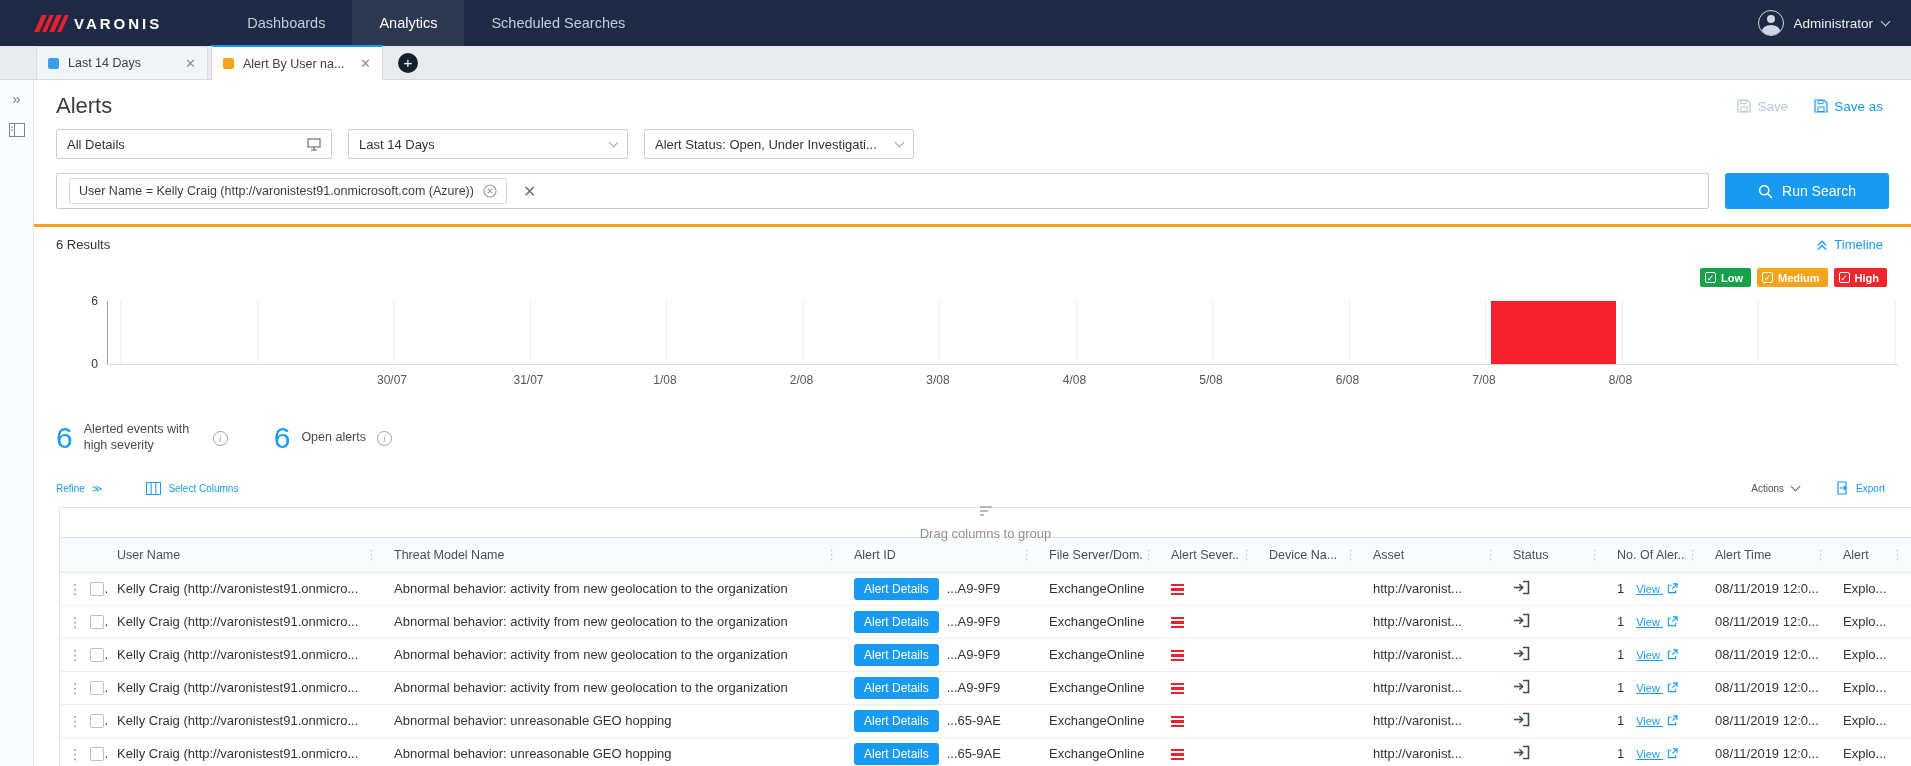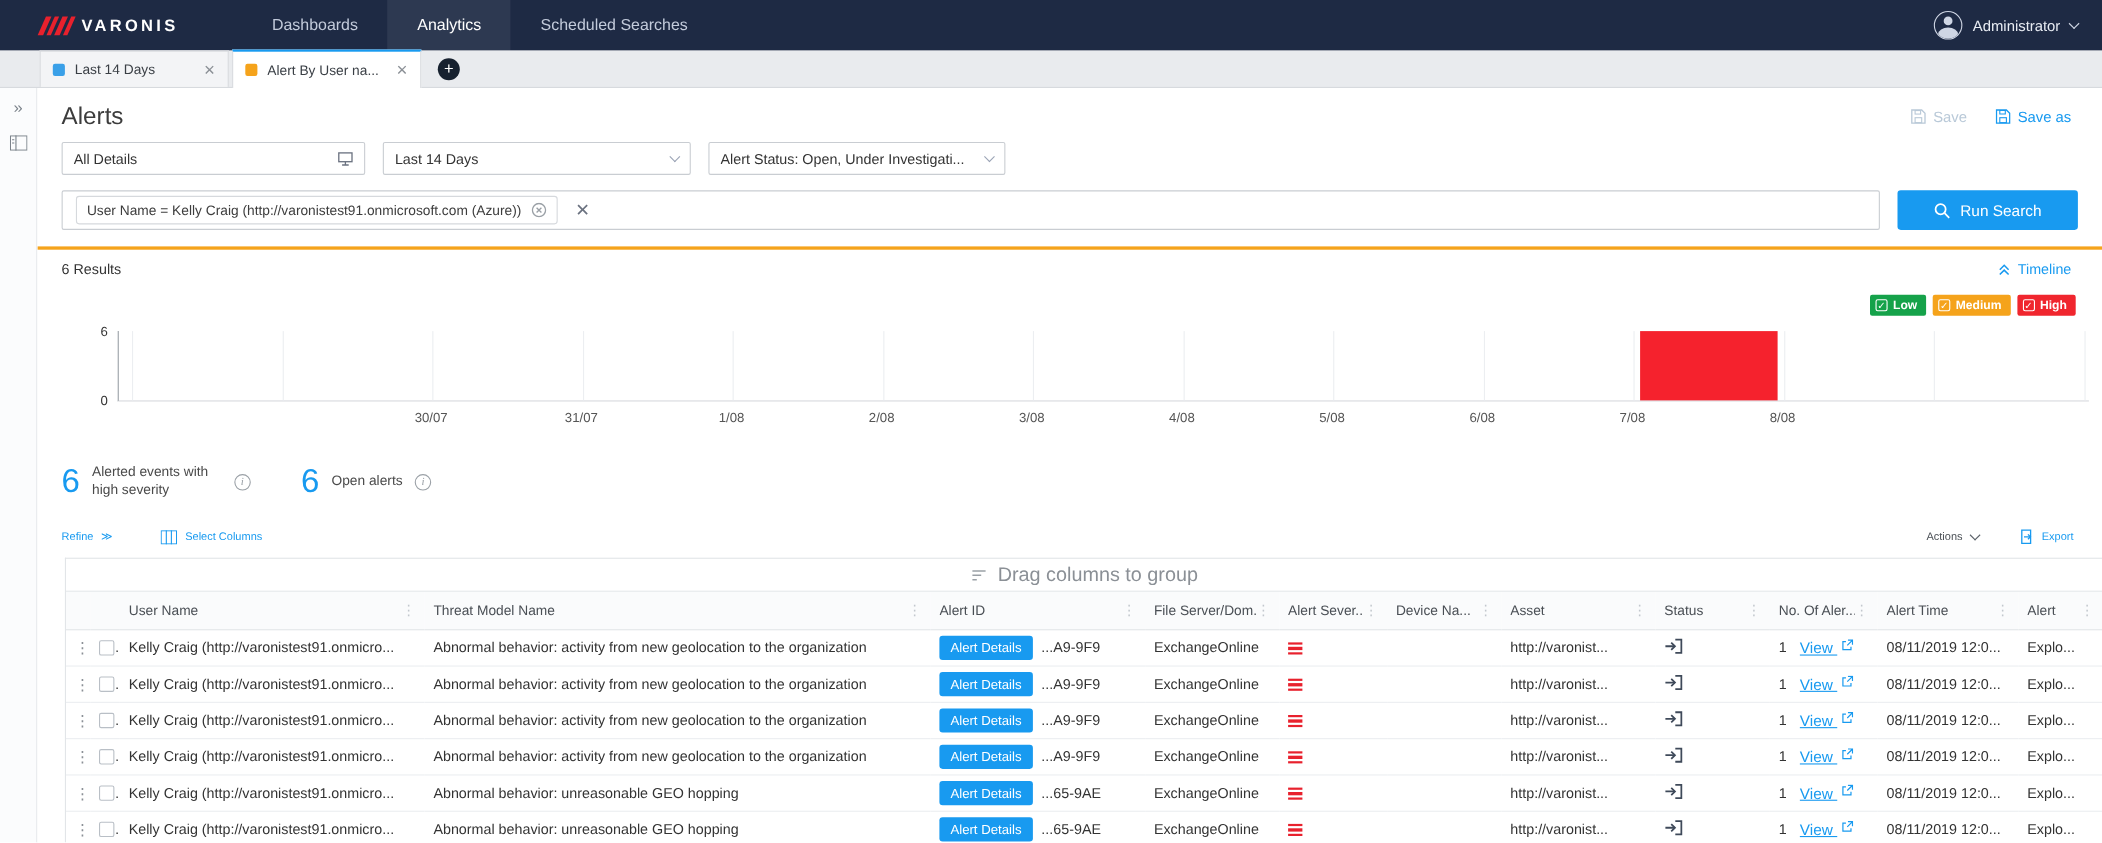--- a/index.html
+++ b/index.html
@@ -92,38 +92,38 @@
 
   
   .toolbar-row { display:flex; align-items:center; padding:26px 26px 8px 22px; font-size:10px; }
   .tb-link { color:#189af0; display:flex; align-items:center; gap:7px; cursor:pointer; }
   .tb-gap { width:44px; }
   .tb-right { margin-left:auto; display:flex; align-items:center; gap:36px; }
   .actions-dd { color:#4a4f55; display:flex; align-items:center; gap:8px; cursor:pointer; }
 
   
   .table-wrap { margin-left:25px; margin-top:4px; border-top:1px solid #e2e5e8; border-left:1px solid #e2e5e8; }
-  .group-bar { height:30px; display:flex; align-items:center; justify-content:center; gap:9px; color:#8b9096; font-size:18px; border-bottom:1px solid #e2e5e8; }
+  .group-bar { height:30px; display:flex; align-items:center; justify-content:center; gap:9px; color:#8b9096; font-size:13px; border-bottom:1px solid #e2e5e8;flex-direction:column; }
   table.grid { width:1852px; border-collapse:collapse; table-layout:fixed; }
   table.grid th { height:34px; background:#fafbfc; border-bottom:1px solid #e2e5e8; font-weight:400; font-size:12.5px; color:#4a4f55; padding:0 8px; text-align:left; }
   .th-inner { display:flex; align-items:center; }
   .th-label { flex:1; white-space:nowrap; overflow:hidden; }
   .kebab { color:#c2c7cd; font-size:13px; cursor:pointer; }
   table.grid td { height:33px; border-bottom:1px solid #eceef1; font-size:13px; color:#333; padding:0 8px;
     white-space:nowrap; overflow:hidden; text-overflow:ellipsis; vertical-align:middle; }
   td.c-menu, td.c-check { padding:0; text-align:center; }
   td.c-menu .kebab { color:#8b9096; font-size:14px; }
   .checkbox { display:inline-block; width:14px; height:14px; border:1px solid #b9bfc6; border-radius:2px; background:#fff; vertical-align:middle; cursor:pointer; }
   .alert-details-btn { background:#189af0; color:#fff; border:none; border-radius:3px; font-size:12px; padding:4px 10px;
     cursor:pointer; font-family:"Liberation Sans",sans-serif; margin-right:8px; }
   .sev-bars { display:inline-flex; flex-direction:column; gap:2px; vertical-align:middle; }
   .sev-bars i { width:13px; height:2.6px; background:#e8212d; display:block; }
   td.c-count { overflow:visible; }
   .count-cell-inner { display:flex; align-items:center; gap:12px; }
-  .view-link { color:#189af0; text-decoration:underline; display:inline-flex; gap:4px; cursor:pointer; font-size:14px; }
+  .view-link { color:#189af0; text-decoration:underline; display:inline-flex; align-items:center; gap:4px; cursor:pointer; font-size:11px; }
 
   svg.icon { flex:0 0 auto; }
 </style>
 </head>
 <body>
 
 <div class="topbar">
   <div class="logo">
     <span class="logo-mark">
         <i></i>

